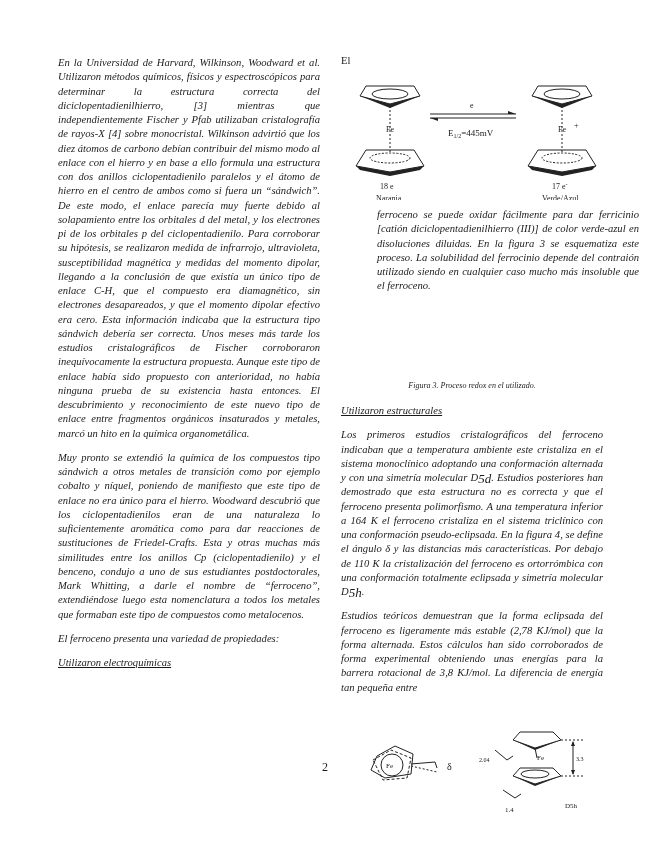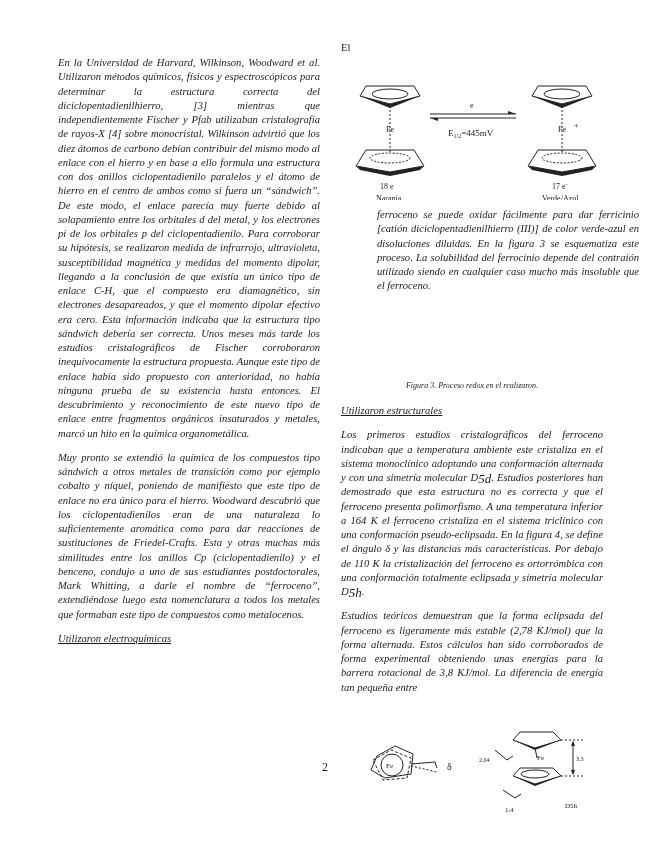--- a/index.html
+++ b/index.html
@@ -17,24 +17,25 @@
   #page-num { position:absolute; left:322px; top:760px; font-size:12px; }
   #fig4 { position:absolute; left:355px; top:730px; width:270px; height:100px; }
   .block { position:absolute; left:341px; width:262px; }
 </style>
 </head>
 <body>
 
 <div id="left" class="col">
   <p>En la Universidad de Harvard, Wilkinson, Woodward et al. Utilizaron métodos químicos, físicos y espectroscópicos para determinar la estructura correcta del diciclopentadienilhierro, [3] mientras que independientemente Fischer y Pfab utilizaban cristalografía de rayos-X [4] sobre monocristal. Wilkinson advirtió que los diez átomos de carbono debían contribuir del mismo modo al enlace con el hierro y en base a ello formula una estructura con dos anillos ciclopentadienilo paralelos y el átomo de hierro en el centro de ambos como si fuera un “sándwich”. De este modo, el enlace parecía muy fuerte debido al solapamiento entre los orbitales d del metal, y los electrones pi de los orbitales p del ciclopentadienilo. Para corroborar su hipótesis, se realizaron medida de infrarrojo, ultravioleta, susceptibilidad magnética y medidas del momento dipolar, llegando a la conclusión de que existía un único tipo de enlace C-H, que el compuesto era diamagnético, sin electrones desapareados, y que el momento dipolar efectivo era cero. Esta información indicaba que la estructura tipo sándwich debería ser correcta. Unos meses más tarde los estudios cristalográficos de Fischer corroboraron inequívocamente la estructura propuesta. Aunque este tipo de enlace había sido propuesto con anterioridad, no había ninguna prueba de su existencia hasta entonces. El descubrimiento y reconocimiento de este nuevo tipo de enlace entre fragmentos orgánicos insaturados y metales, marcó un hito en la química organometálica.</p>
   <p>Muy pronto se extendió la química de los compuestos tipo sándwich a otros metales de transición como por ejemplo cobalto y níquel, poniendo de manifiesto que este tipo de enlace no era único para el hierro. Woodward descubrió que los ciclopentadienilos eran de una naturaleza lo suficientemente aromática como para dar reacciones de sustituciones de Friedel-Crafts. Esta y otras muchas más similitudes entre los anillos Cp (ciclopentadienilo) y el benceno, condujo a uno de sus estudiantes postdoctorales, Mark Whitting, a darle el nombre de “ferroceno”, extendiéndose luego esta nomenclatura a todos los metales que formaban este tipo de compuestos como metalocenos.</p>
+  <p>El ferroceno presenta una variedad de propiedades:</p>
   <p class="u">Utilizaron electroquímicas</p>
 </div>
 
-<div class="col" style="left:341px;top:41px;width:262px;">
+<div class="col" style="left:341px;top:54px;width:262px;">
   <span>El</span>
 </div>
 
 <svg id="fig3" viewBox="0 0 290 128">
 
   <g>
     <polygon points="16,14 64,14 70,24 40,32 10,24" fill="none" stroke="#222" stroke-width="1"></polygon>
     <ellipse cx="40" cy="22" rx="18" ry="5" fill="none" stroke="#222" stroke-width="1"></ellipse>
     <polygon points="10,24 40,32 70,24 40,36" fill="#222"></polygon>
     <line x1="40" y1="34" x2="40" y2="82" stroke="#222" stroke-dasharray="2,2"></line>
@@ -68,21 +69,21 @@
   <text x="224" y="56" font-size="8">+</text>
   <text x="202" y="117" font-size="8"><tspan>17 e</tspan><tspan font-size="6" dy="-3">-</tspan></text>
   <text x="192" y="129" font-size="8">Verde/Azul</text>
 </svg>
 
 <div class="col" style="left:341px;top:208px;width:262px;margin-left:36px;">
   <p>ferroceno se puede oxidar fácilmente para dar ferricinio [catión diciclopentadienilhierro (III)] de color verde-azul en disoluciones diluidas. En la figura 3 se esquematiza este proceso. La solubilidad del ferrocinio depende del contraión utilizado siendo en cualquier caso mucho más insoluble que el ferroceno.</p>
 </div>
 
 <div class="block" style="top:381px;">
-  <p class="caption"><b>Figura 3.</b><span> Proceso redox en el realizaron.</span></p>
+  <p class="caption"><b>Figura 3.</b><span> Proceso redox en el utilizado.</span></p>
 </div>
 
 <div class="col" style="left:341px;top:404px;width:262px;">
   <p class="u">Utilizaron estructurales</p>
   <p><span>Los primeros estudios cristalográficos del ferroceno indicaban que a temperatura ambiente este cristaliza en el sistema monoclínico adoptando una conformación alternada y con una simetría molecular D</span><sub>5d</sub><span>. Estudios posteriores han demostrado que esta estructura no es correcta y que el ferroceno presenta polimorfismo. A una temperatura inferior a 164 K el ferroceno cristaliza en el sistema triclínico con una conformación pseudo-eclipsada. En la figura 4, se define el ángulo δ y las distancias más características. Por debajo de 110 K la cristalización del ferroceno es ortorrómbica con una conformación totalmente eclipsada y simetría molecular D</span><sub>5h</sub><span>.</span></p>
   <p>Estudios teóricos demuestran que la forma eclipsada del ferroceno es ligeramente más estable (2,78 KJ/mol) que la forma alternada. Estos cálculos han sido corroborados de forma experimental obteniendo unas energías para la barrera rotacional de 3,8 KJ/mol. La diferencia de energía tan pequeña entre</p>
 </div>
 
 <div id="page-num">2</div>
 

